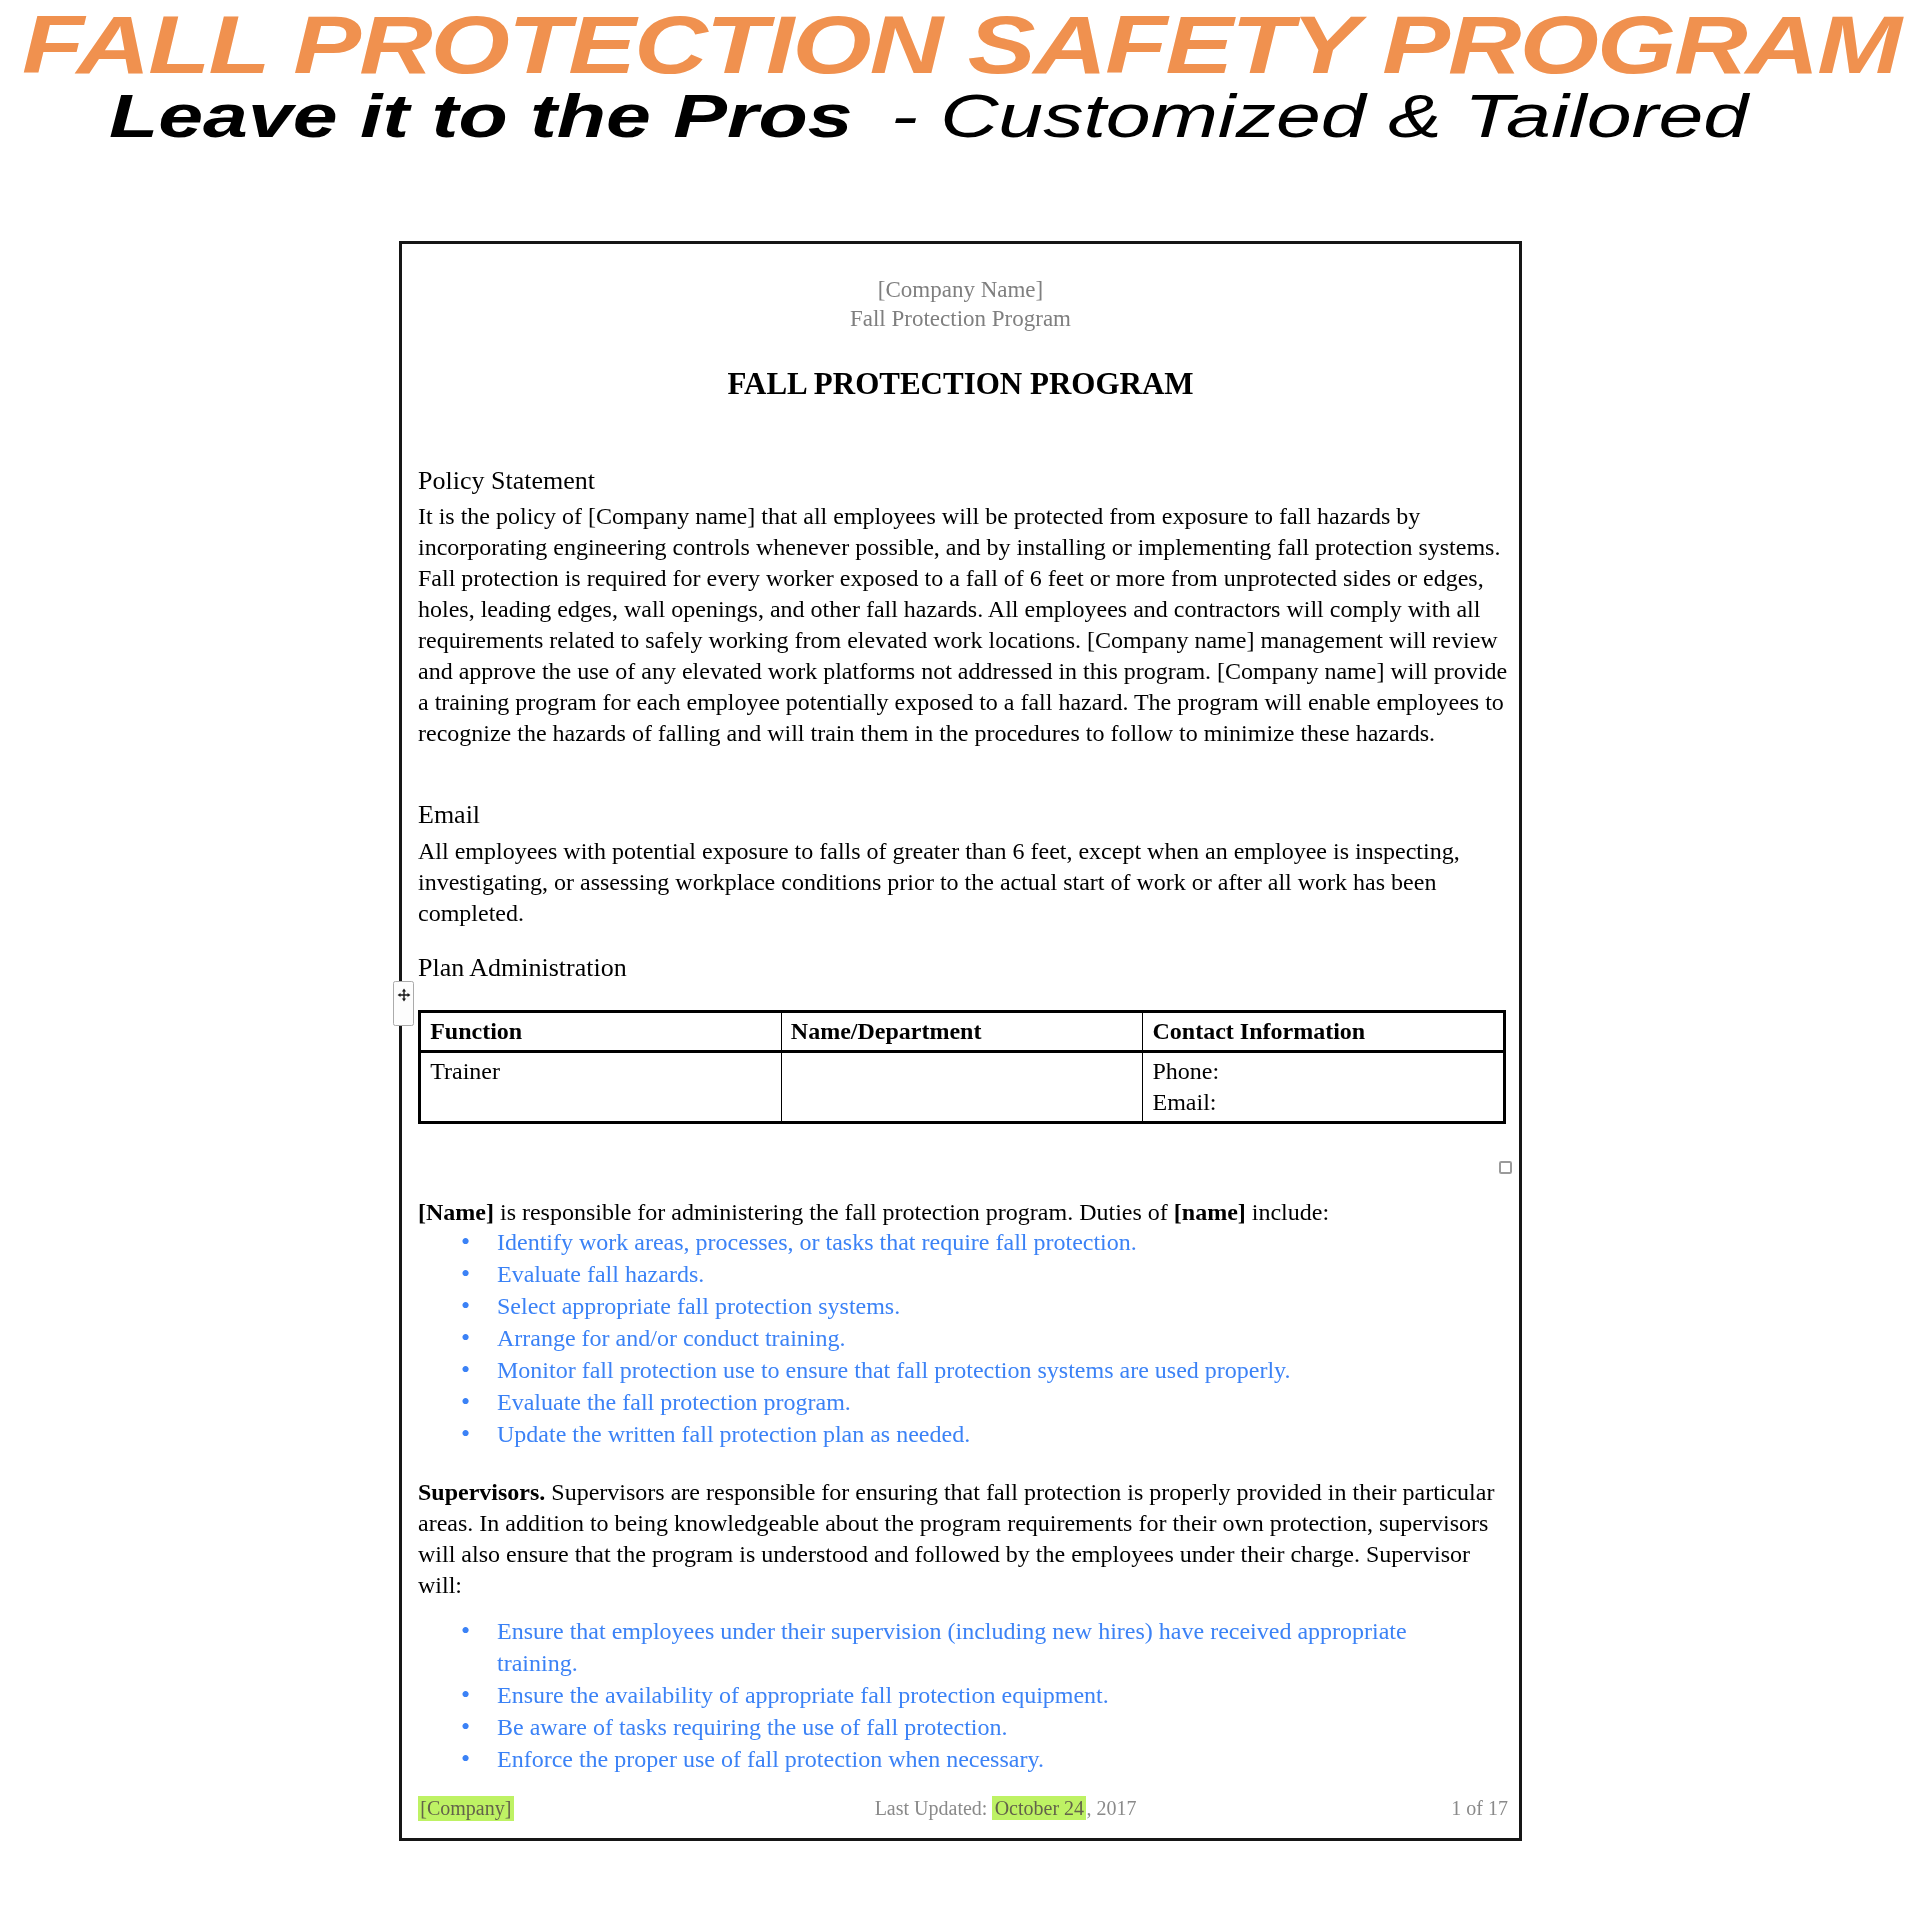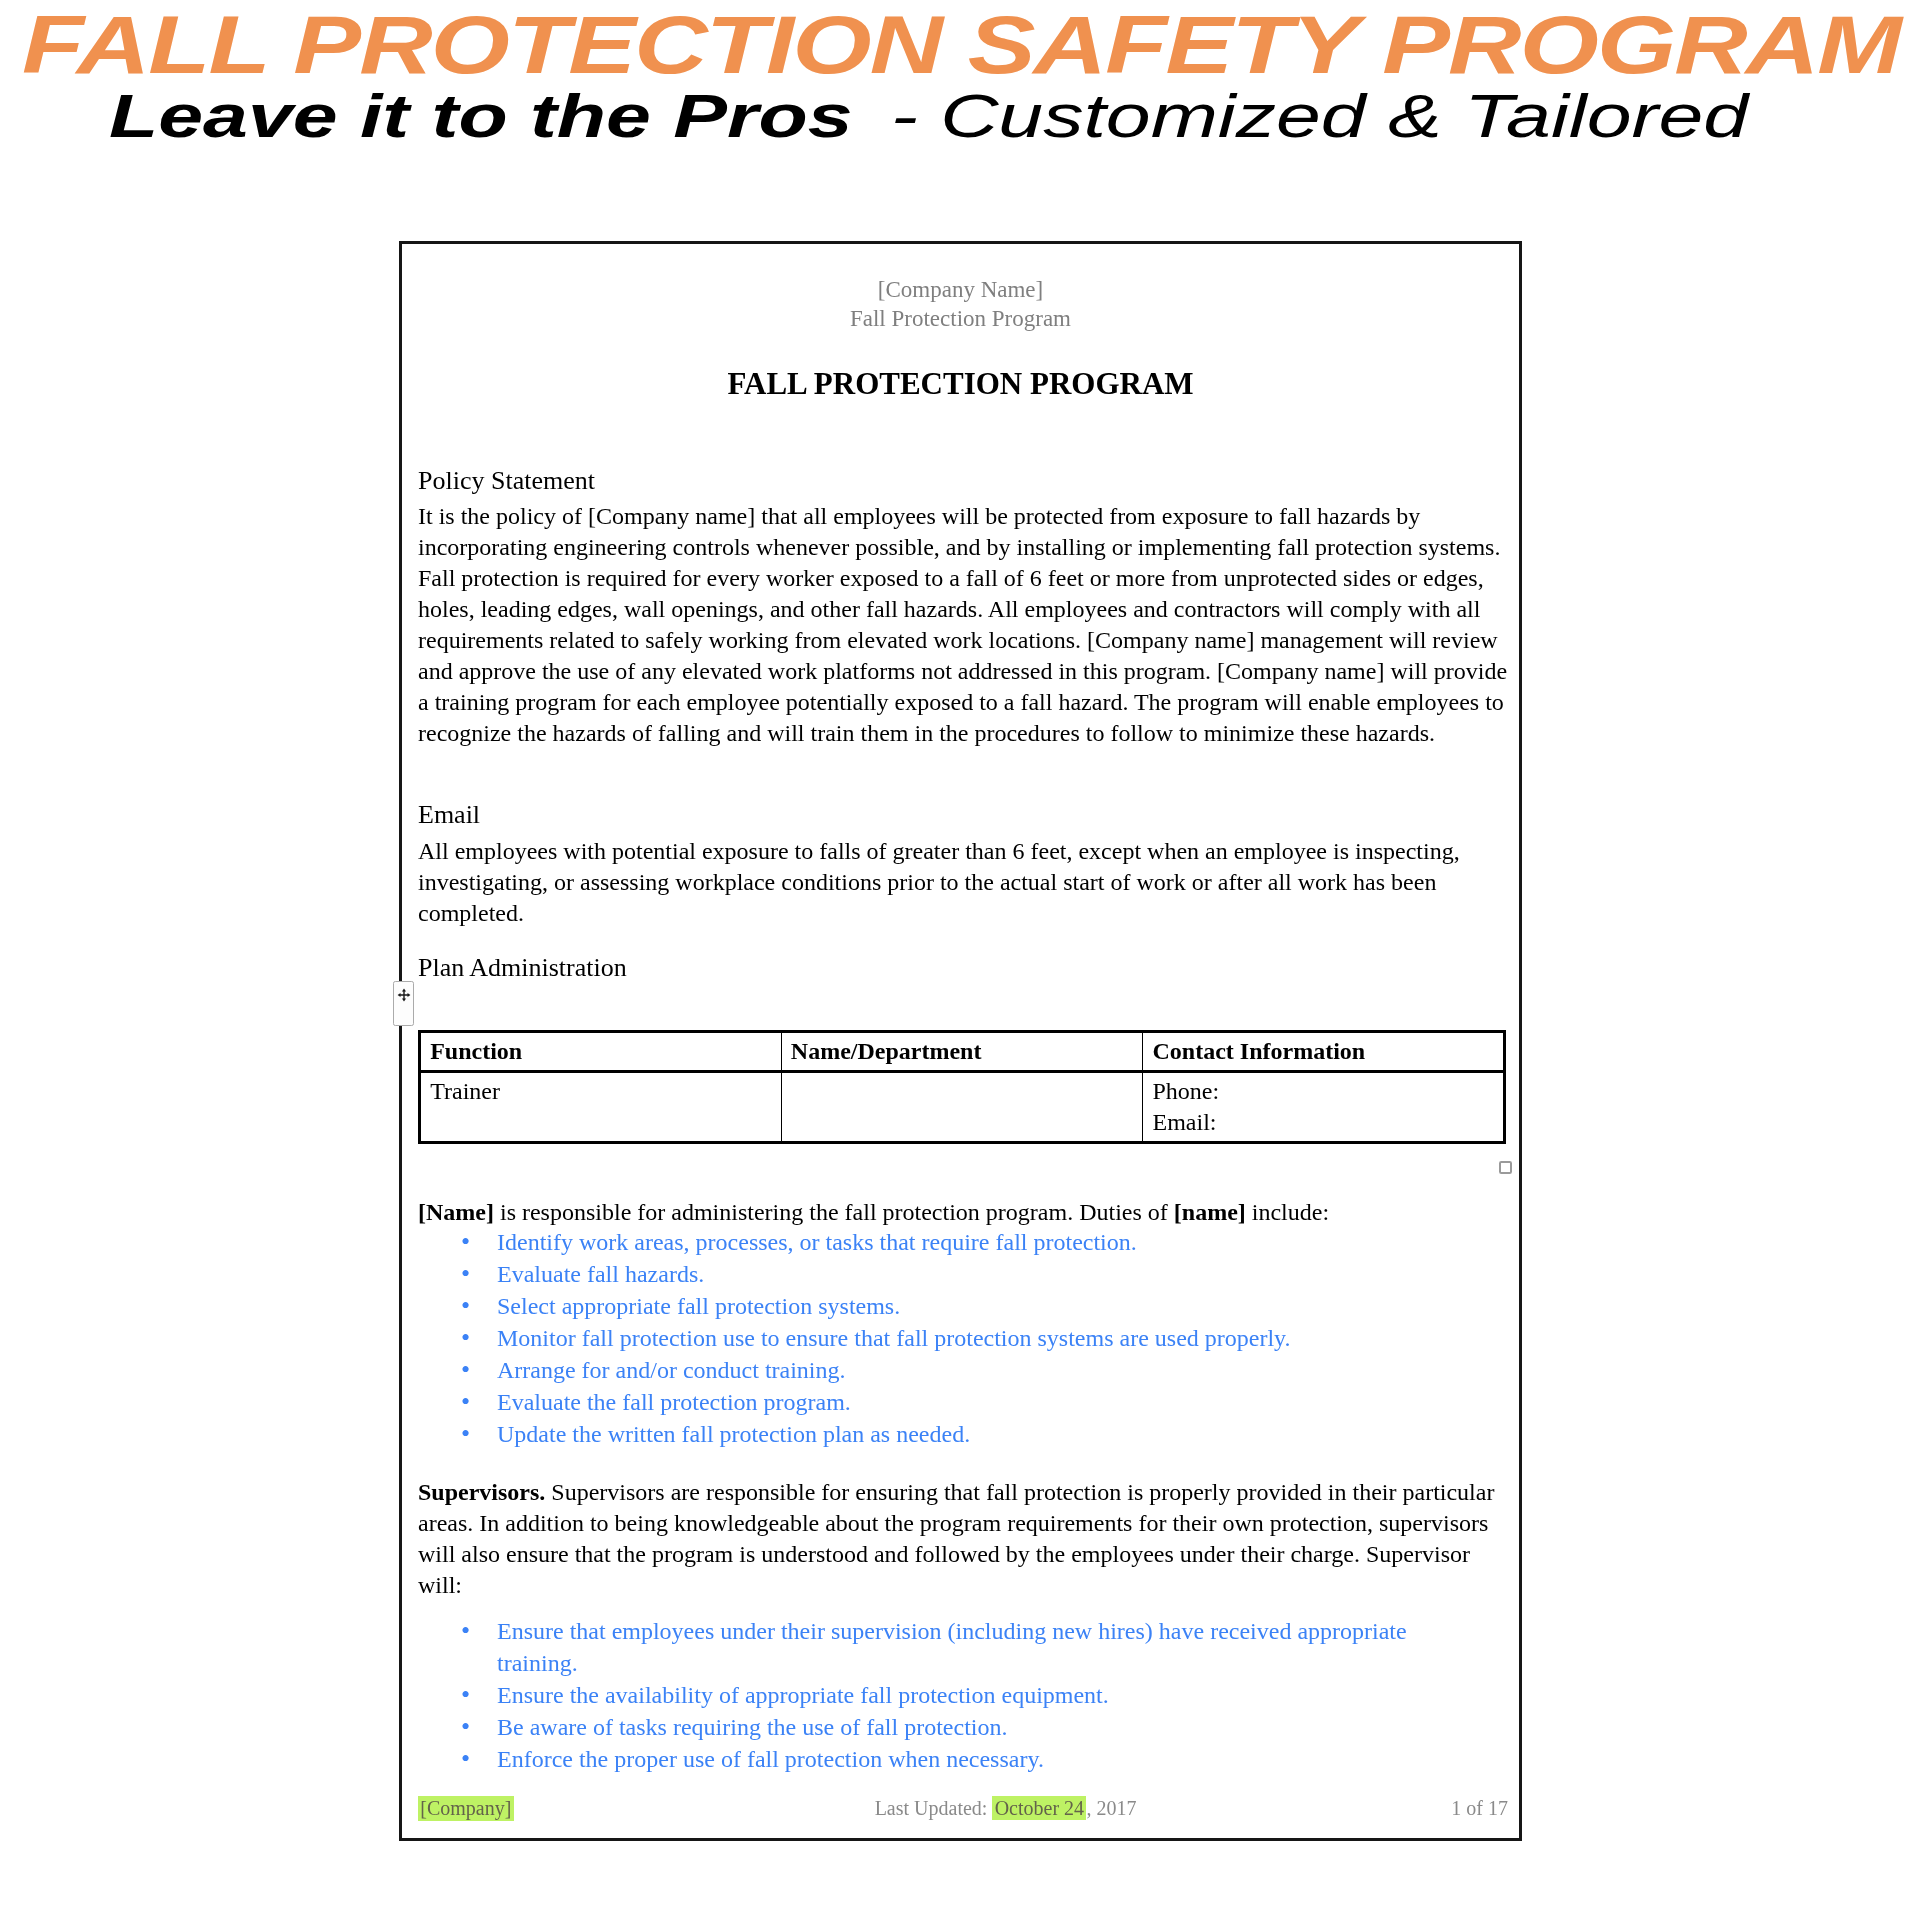--- a/index.html
+++ b/index.html
@@ -56,21 +56,21 @@
     border:1.5px solid #ababab;border-radius:2.3px;background:#fdfdfd;
     display:flex;align-items:flex-start;justify-content:center;padding-top:6.2px;
   }
   .resize-handle{
     position:absolute;left:1097px;top:917px;width:13px;height:13px;
     border:2.3px solid #9a9a9a;border-radius:2.3px;background:#fff;
   }
 
   
   .admin-table{
-    position:absolute;left:16px;top:786px;width:1088px;
+    position:absolute;left:16px;top:766px;width:1088px;
     border-collapse:collapse;font-size:24px;color:#000;padding-left:32px;
   }
   .admin-table th,.admin-table td{
     border:1.5px solid #000;padding:3.1px 9.2px;vertical-align:top;text-align:left;
     font-weight:400;line-height:31px;
   }
   .admin-table th{font-weight:700;border-bottom:3.1px solid #000;height:34px;}
   .admin-table{border:3.1px solid #000;}
   .admin-table tr.data-row td{height:62px;}
   .admin-table td.cell-name{font-weight:700;}
@@ -156,22 +156,22 @@
     <div class="resize-handle"></div>
 
     <div class="body-text p-admin-intro">
       <span class="bold">[Name]</span><span> is responsible for administering the fall protection program. Duties of </span><span class="bold">[name]</span><span> include:</span>
     </div>
 
     <ul class="bullets ul-admin">
       <li>Identify work areas, processes, or tasks that require fall protection.</li>
       <li>Evaluate fall hazards.</li>
       <li>Select appropriate fall protection systems.</li>
+      <li>Arrange for and/or conduct training.</li>
       <li>Monitor fall protection use to ensure that fall protection systems are used properly.</li>
-      <li>Arrange for and/or conduct training.</li>
       <li>Evaluate the fall protection program.</li>
       <li>Update the written fall protection plan as needed.</li>
     </ul>
 
     <div class="body-text p-supervisors">
       <span class="bold">Supervisors.</span><span> Supervisors are responsible for ensuring that fall protection is properly provided in their particular areas. In addition to being knowledgeable about the program requirements for their own protection, supervisors will also ensure that the program is understood and followed by the employees under their charge. Supervisor will:</span>
     </div>
 
     <ul class="bullets ul-sup">
       <li>Ensure that employees under their supervision (including new hires) have received appropriate training.</li>

